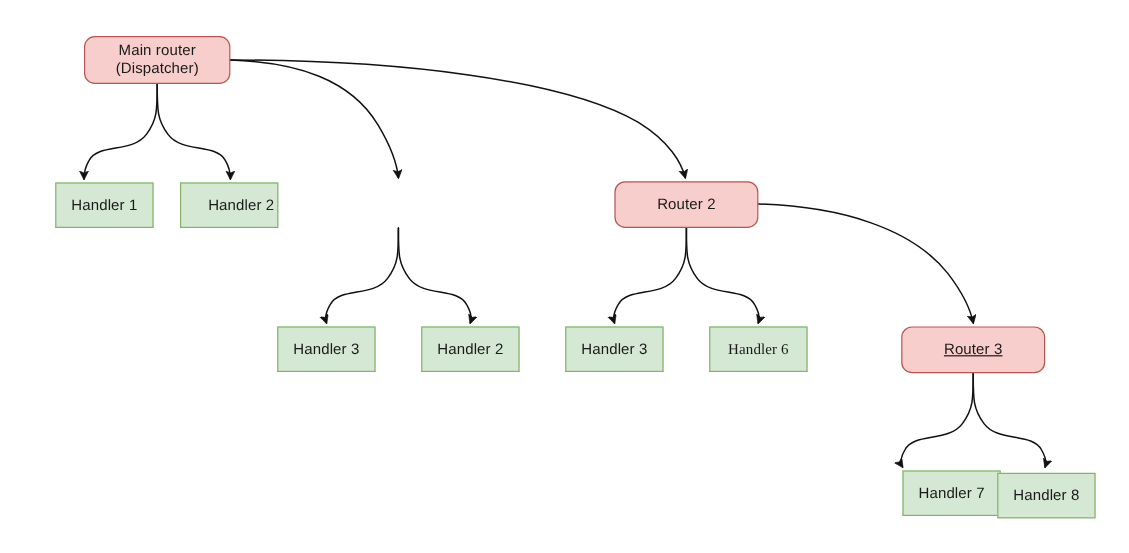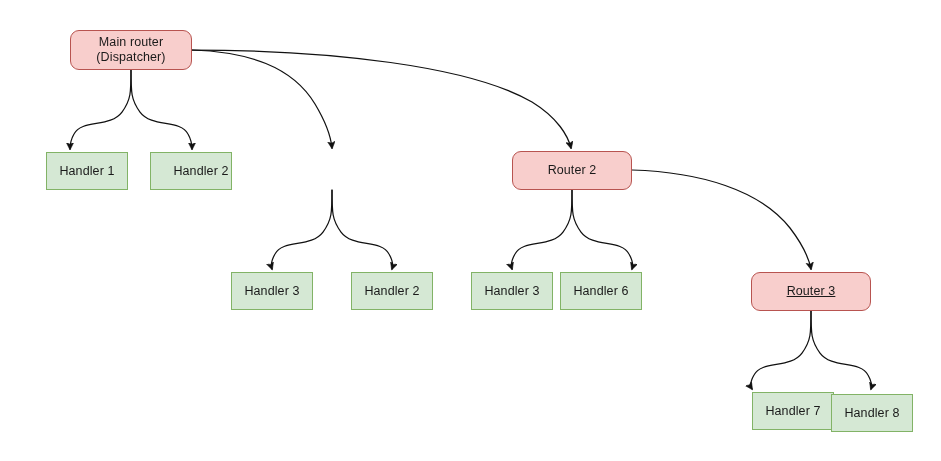--- a/index.html
+++ b/index.html
@@ -118,21 +118,21 @@
   </div>
 
   <div class="node node-handler" style="left: 351px; top: 272px; width: 82px; height: 38px;">
     <span class="node-label">Handler 2</span>
   </div>
 
   <div class="node node-handler" style="left: 471px; top: 272px; width: 82px; height: 38px;">
     <span class="node-label">Handler 3</span>
   </div>
 
-  <div class="node node-handler" style="left: 560px; top: 272px; width: 82px; height: 38px;">
+  <div class="node node-handler" style="left: 591px; top: 272px; width: 82px; height: 38px; font-family: Liberation Serif, serif;">
     <span class="node-label">Handler 6</span>
   </div>
 
   <div class="node node-router" style="left: 751px; top: 272px; width: 120px; height: 39px; text-decoration: underline;">
     <span class="node-label">Router 3</span>
   </div>
 
   <div class="node node-handler" style="left: 711px; top: 392px; width: 82px; height: 38px; margin-left: 41px;">
     <span class="node-label">Handler 7</span>
   </div>

